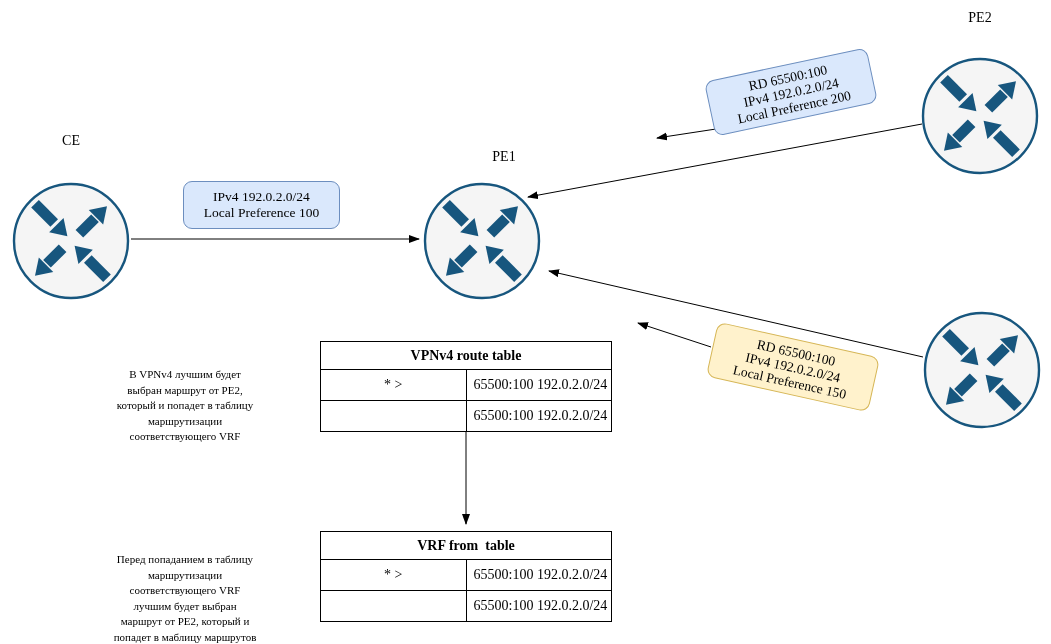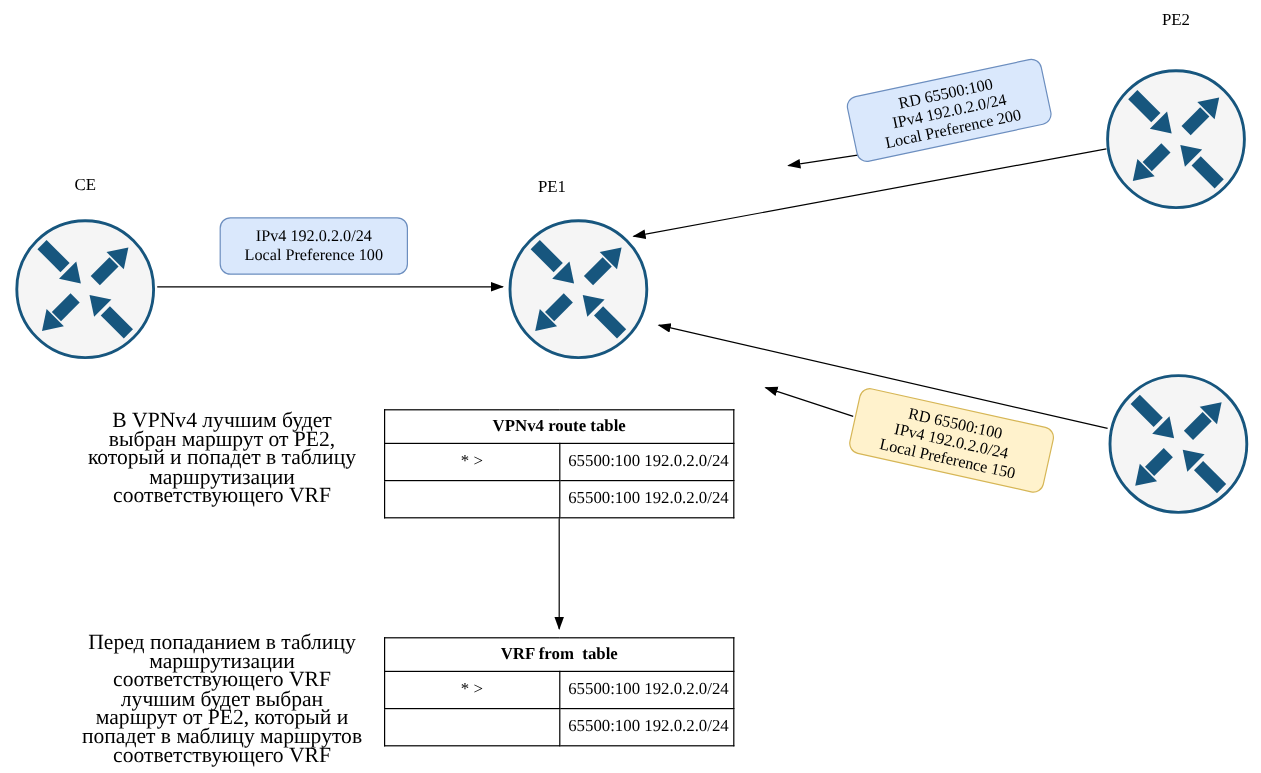--- a/index.html
+++ b/index.html
@@ -20,22 +20,22 @@
     text-align:center; font-size:13.5px; line-height:16px;
     border-radius:9px; border:1px solid; white-space:pre-line; box-sizing:border-box;
   }
   #box-ce-pe1  { left:183px; top:181px; width:157px; height:48px;
                  background:#dae8fc; border-color:#6c8ebf; }
   #box-pe2-pe1 { left:708px; top:64px;  width:166px; height:56px; line-height:15px;
                  background:#dae8fc; border-color:#6c8ebf; transform:rotate(-12deg); }
   #box-pe3-pe1 { left:710px; top:339px; width:166px; height:56px; line-height:15px;
                  background:#fff2cc; border-color:#d6b656; transform:rotate(12.5deg); }
 
-  .note { position:absolute; text-align:center; font-size:18px; line-height:15.6px;
-          white-space:pre-line; }
+  .note { position:absolute; text-align:center; font-size:11px; line-height:15.6px;
+          white-space:pre-line;margin-top:24px; }
   #note-vpnv4 { left:55px; top:343px; width:260px; }
   #note-vrf   { left:53px; top:528px; width:264px; }
 
   table.route-table { position:absolute; border-collapse:collapse; table-layout:fixed;
                       width:292px; font-size:14px; background:#fff; }
   .route-table th, .route-table td { border:1px solid #000; overflow:hidden; }
   .route-table th { font-weight:bold; height:25px; text-align:center; white-space:pre; }
   .route-table td { height:28px; }
   .route-table td.flag  { width:63px; text-align:center; white-space:pre; }
   .route-table td.route { padding-left:7px; white-space:pre; }
@@ -76,28 +76,28 @@
       </marker>
     </defs>
     <line x1="131" y1="239" x2="419" y2="239" marker-end="url(#ah)"></line>
     <line x1="922" y1="124" x2="528" y2="197" marker-end="url(#ah)"></line>
     <line x1="716" y1="129" x2="657" y2="138" marker-end="url(#ah)"></line>
     <line x1="923" y1="357" x2="549" y2="271" marker-end="url(#ah)"></line>
     <line x1="711" y1="347" x2="638" y2="323" marker-end="url(#ah)"></line>
     <line x1="466" y1="428" x2="466" y2="524" marker-end="url(#ah)"></line>
   </svg>
 
-  <div class="node-label" style="left:11px; top:147px;">CE</div>
+  <div class="node-label" style="left:11px; top:133px;">CE</div>
   <div class="router" style="left:11px; top:181px;">
     <svg>
         <use href="#router-icon-sym"></use>
       </svg>
   </div>
 
-  <div class="node-label" style="left:400px; top:149px;">PE1</div>
+  <div class="node-label" style="left:444px; top:149px;">PE1</div>
   <div class="router" style="left:422px; top:181px;">
     <svg>
         <use href="#router-icon-sym"></use>
       </svg>
   </div>
 
   <div class="node-label" style="left:920px; top:10px;">PE2</div>
   <div class="router" style="left:920px; top:56px;">
     <svg>
         <use href="#router-icon-sym"></use>

